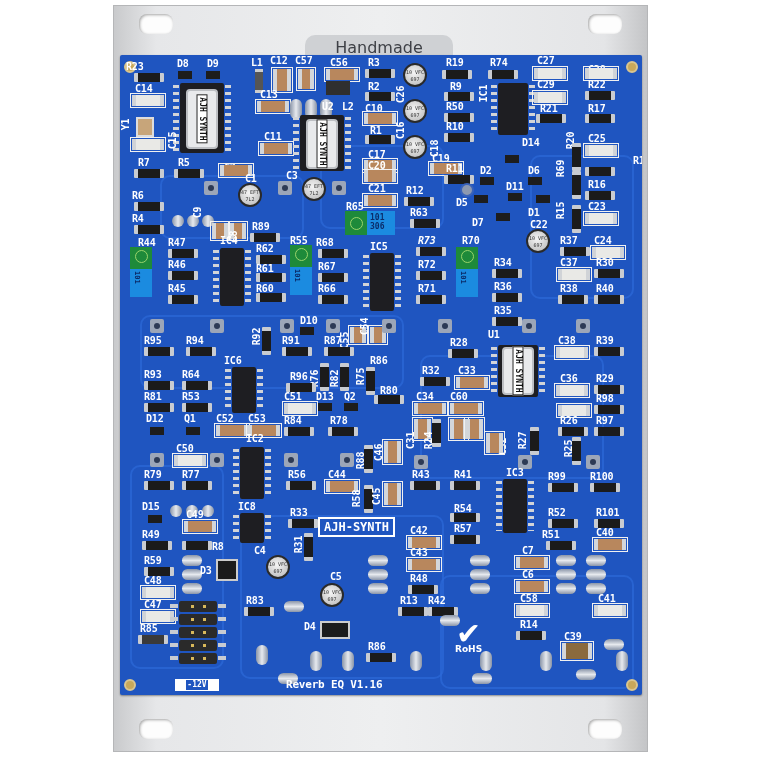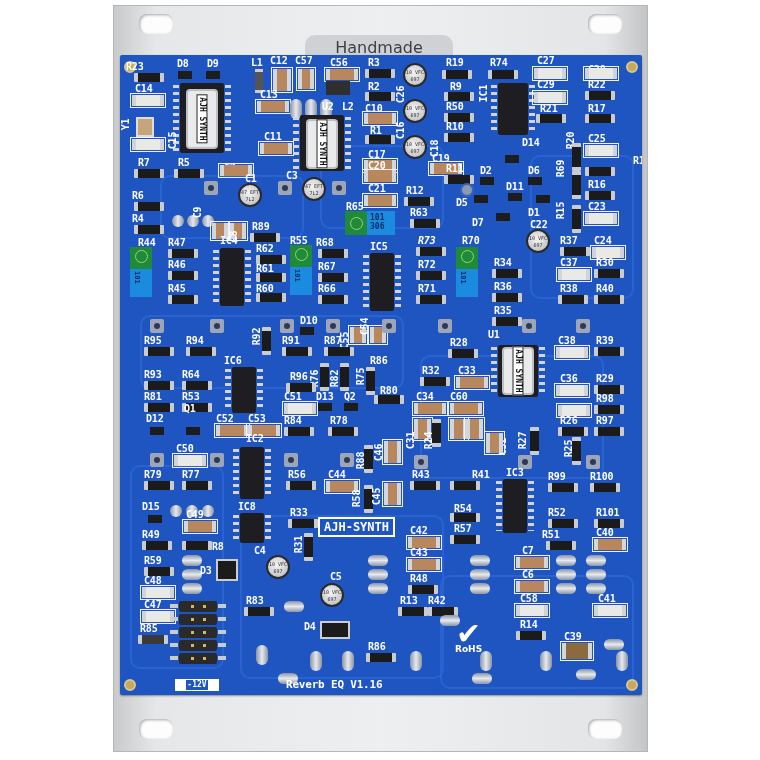--- a/index.html
+++ b/index.html
@@ -388,21 +388,21 @@
   <div class="capc" style="left:294px;top:348px;"></div>
   <span class="silk" style="left:330px;top:336px;">C60</span>
   <div class="capc" style="left:330px;top:348px;"></div>
   <span class="silk" style="left:440px;top:352px;">C35</span>
   <div class="capw" style="left:438px;top:350px;"></div>
   <span class="silk" style="left:476px;top:338px;">R98</span>
   <div class="res" style="left:474px;top:350px;"></div>
 
   <span class="silk" style="left:26px;top:358px;">D12</span>
   <div class="sot" style="left:30px;top:372px;"></div>
-  <span class="silk" style="left:64px;top:348px;">Q1</span>
+  <span class="silk" style="left:64px;top:358px;">Q1</span>
   <div class="sot" style="left:66px;top:372px;"></div>
   <span class="silk" style="left:96px;top:358px;">C52</span>
   <div class="capc" style="left:96px;top:370px;"></div>
   <span class="silk" style="left:128px;top:358px;">C53</span>
   <div class="capc" style="left:128px;top:370px;"></div>
   <span class="silk" style="left:164px;top:360px;">R84</span>
   <div class="res" style="left:164px;top:372px;"></div>
   <span class="silk" style="left:210px;top:360px;">R78</span>
   <div class="res" style="left:208px;top:372px;"></div>
   <span class="silk" style="left:282px;top:380px;transform:rotate(-90deg);">C31</span>
@@ -441,21 +441,21 @@
   <span class="silk" style="left:24px;top:414px;">R79</span>
   <div class="res" style="left:24px;top:426px;"></div>
   <span class="silk" style="left:62px;top:414px;">R77</span>
   <div class="res" style="left:62px;top:426px;"></div>
   <span class="silk" style="left:168px;top:414px;">R56</span>
   <div class="res" style="left:166px;top:426px;"></div>
   <span class="silk" style="left:208px;top:414px;">C44</span>
   <div class="capc" style="left:206px;top:426px;"></div>
   <span class="silk" style="left:292px;top:414px;">R43</span>
   <div class="res" style="left:290px;top:426px;"></div>
-  <span class="silk" style="left:336px;top:414px;padding-left:16px;">R41</span>
+  <span class="silk" style="left:318px;top:414px;padding-left:16px;">R41</span>
   <div class="res" style="left:330px;top:426px;"></div>
   <span class="silk" style="left:386px;top:412px;">IC3</span>
   <div class="ic" style="left:383px;top:424px;width:24px;height:54px;"></div>
   <span class="silk" style="left:428px;top:416px;">R99</span>
   <div class="res" style="left:428px;top:428px;"></div>
   <span class="silk" style="left:470px;top:416px;">R100</span>
   <div class="res" style="left:470px;top:428px;"></div>
 
   <span class="silk" style="left:22px;top:446px;">D15</span>
   <div class="sot" style="left:28px;top:460px;"></div>

